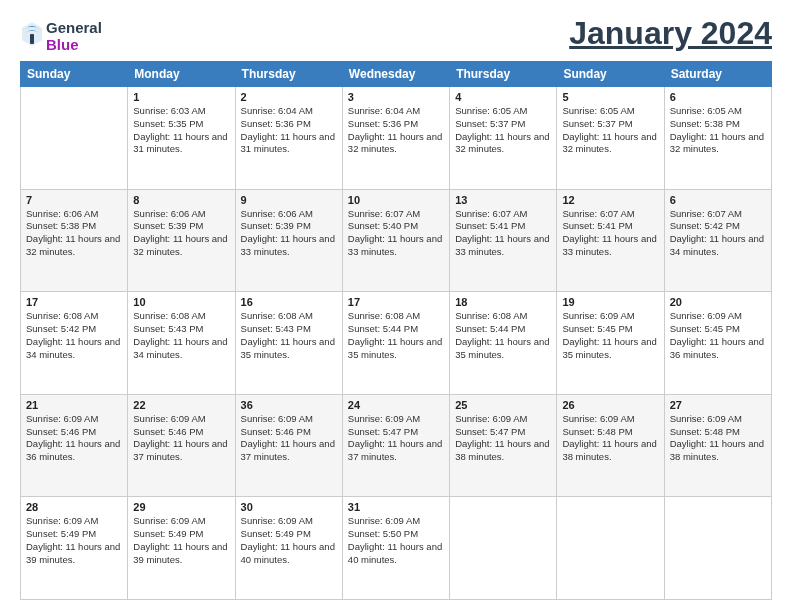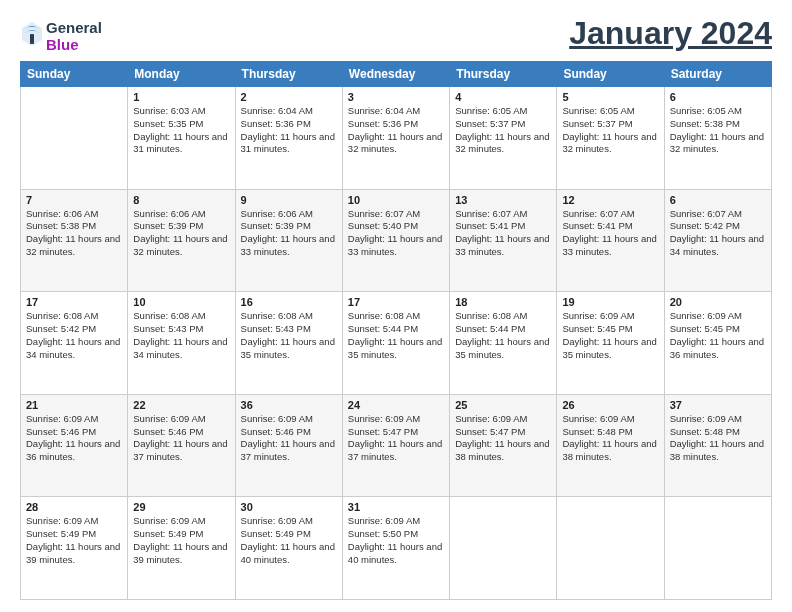--- a/index.html
+++ b/index.html
@@ -244,21 +244,21 @@
           </td>
           <td>
             <span class="day-number">25</span>
             <div class="day-info">Sunrise: 6:09 AM<br>Sunset: 5:47 PM<br>Daylight: 11 hours and 38 minutes.</div>
           </td>
           <td>
             <span class="day-number">26</span>
             <div class="day-info">Sunrise: 6:09 AM<br>Sunset: 5:48 PM<br>Daylight: 11 hours and 38 minutes.</div>
           </td>
           <td>
-            <span class="day-number">37</span>
+            <span class="day-number">27</span>
             <div class="day-info">Sunrise: 6:09 AM<br>Sunset: 5:48 PM<br>Daylight: 11 hours and 38 minutes.</div>
           </td>
         </tr>
         <tr>
           <td>
             <span class="day-number">28</span>
             <div class="day-info">Sunrise: 6:09 AM<br>Sunset: 5:49 PM<br>Daylight: 11 hours and 39 minutes.</div>
           </td>
           <td>
             <span class="day-number">29</span>

